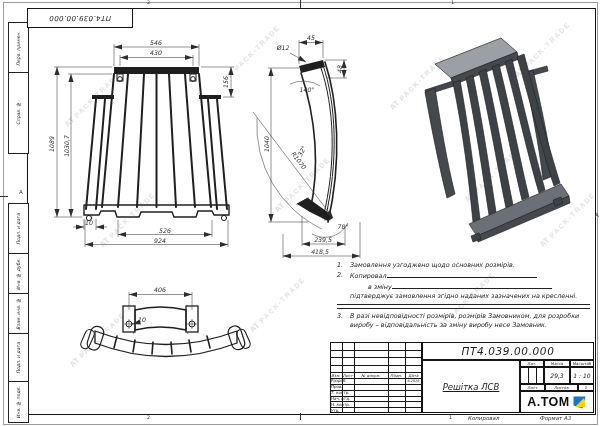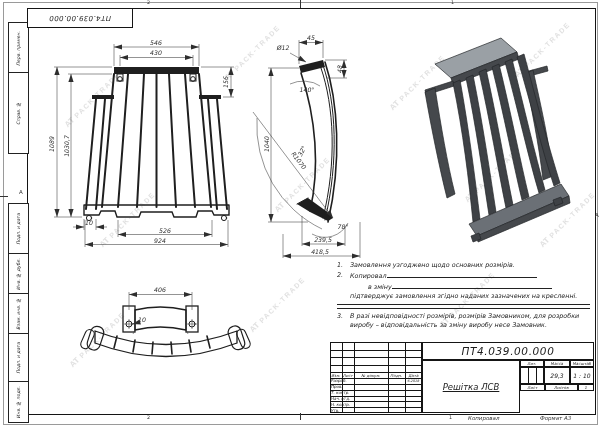--- a/index.html
+++ b/index.html
@@ -346,18 +346,27 @@
     <div class="cell" style="left:190px;top:25px;width:24px;height:17px"></div>
     <div class="vl" style="left:198px;top:25px;height:17px"></div>
     <div class="vl" style="left:206px;top:25px;height:17px"></div>
     <div class="cell tbval" style="left:214px;top:25px;width:26px;height:17px">29,3</div>
     <div class="cell tbval" style="left:240px;top:25px;width:24px;height:17px">1 : 10</div>
 
     <div class="cell hdr" style="left:190px;top:42px;width:25px;height:7px">Лист</div>
     <div class="cell hdr" style="left:215px;top:42px;width:33px;height:7px">Листов</div>
     <div class="cell hdr" style="left:248px;top:42px;width:16px;height:7px">1</div>
 
+    <div class="cell" style="left:190px;top:49px;width:74px;height:22px">
+      <span class="brand">
+        <span>А.ТОМ</span>
+        <svg width="15" height="15" viewBox="0 0 20 20">
+          <path d="M2,2 L18,2 L14,18 L2,14 Z" fill="#1877c9"></path>
+          <path d="M4,16 L16,4 L18,16 Z" fill="#ffd400"></path>
+        </svg>
+      </span>
+    </div>
   </div>
 
   <span class="footer-txt" style="left:468px;top:415px">Копировал</span>
   <span class="footer-txt" style="left:540px;top:415px">Формат А3</span>
   </div>
 </div>
 
 </body></html>

